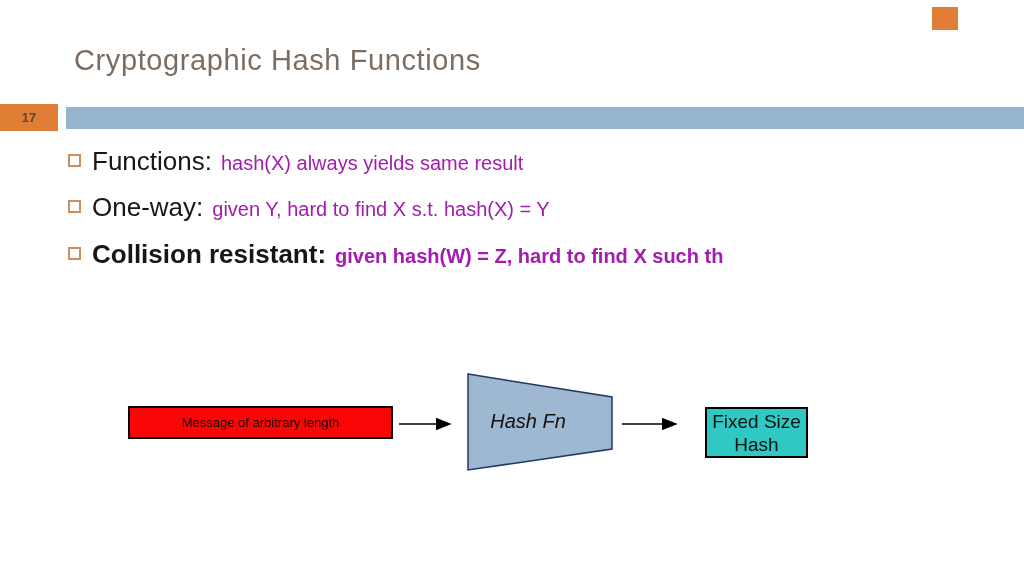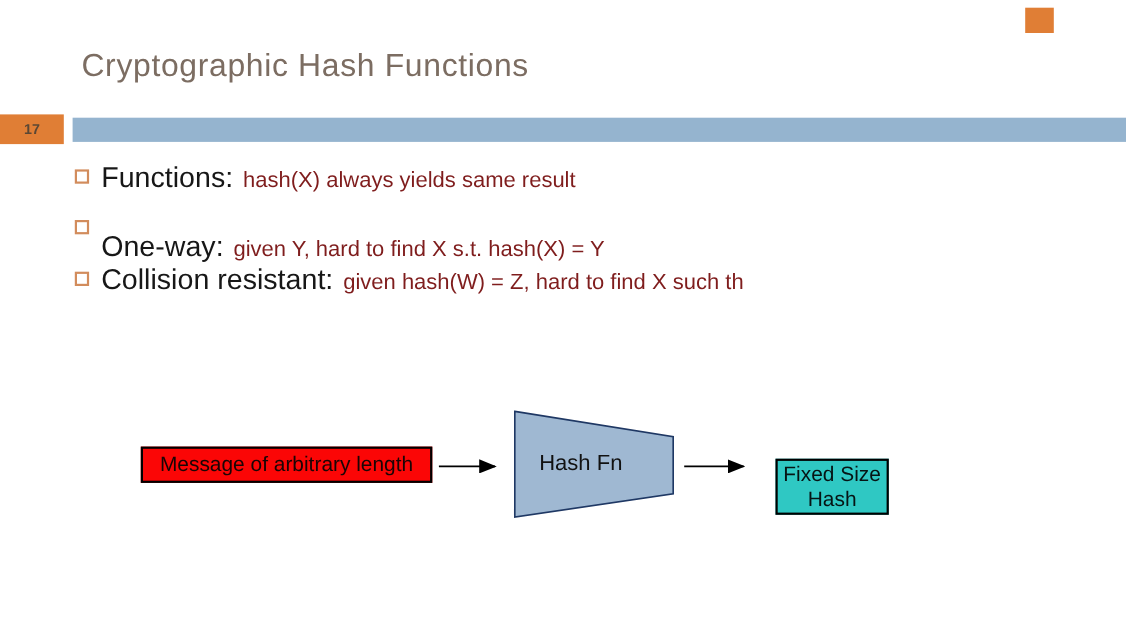--- a/index.html
+++ b/index.html
@@ -19,38 +19,38 @@
     display:flex;align-items:center;justify-content:center;
     font-size:13px;font-weight:bold;color:#5b4734;
   }
   
   .bullet-square{
     position:absolute;width:13px;height:13px;box-sizing:border-box;
     border:2px solid var(--bullet_outline);background:#ffffff;
   }
   .bsq1{left:68px;top:154px;} .bsq2{left:68px;top:200px;} .bsq3{left:68px;top:247px;}
   .bullet-line{position:absolute;left:92px;white-space:nowrap;line-height:32px;}
-  .bl1{top:145px;} .bl2{top:191px;margin-top:17px;} .bl3{top:238px;}
+  .bl1{top:145px;} .bl2{top:191px;} .bl3{top:238px;font-weight:bold;}
   .lead{font-size:26px;color:#171717;}
-  .rest{font-size:20px;color:#7f1d1d;margin-left:9px;}
+  .rest{font-size:20px;color:#a21caf;margin-left:9px;}
   .wrap-line{position:absolute;left:85px;top:274px;font-size:20px;line-height:26px;color:#1e1e1e;white-space:nowrap;}
   
   .red-box{
     position:absolute;left:128px;top:406px;width:265px;height:33px;box-sizing:border-box;
     background:var(--box_red);border:2px solid #000;
     display:flex;align-items:center;justify-content:center;
-    font-size:19px;color:#1a0505;white-space:nowrap;
+    font-size:13px;color:#1a0505;white-space:nowrap;
   }
   .diagram-svg{position:absolute;left:0;top:360px;width:1024px;height:130px;}
   .funnel-label{
     position:absolute;left:468px;top:410px;width:120px;text-align:center;
-    font-size:20px;color:#111;
+    font-size:20px;color:#111;font-style:italic;
   }
   .teal-box{
-    position:absolute;left:705px;top:417px;width:103px;height:51px;box-sizing:border-box;
+    position:absolute;left:705px;top:407px;width:103px;height:51px;box-sizing:border-box;
     background:var(--box_teal);border:2px solid #000;
     text-align:center;font-size:19px;line-height:23px;padding-top:1px;color:#061414;
   }
 </style>
 </head>
 <body>
 
 <div class="slide">
 
   <div class="corner-square"></div>

